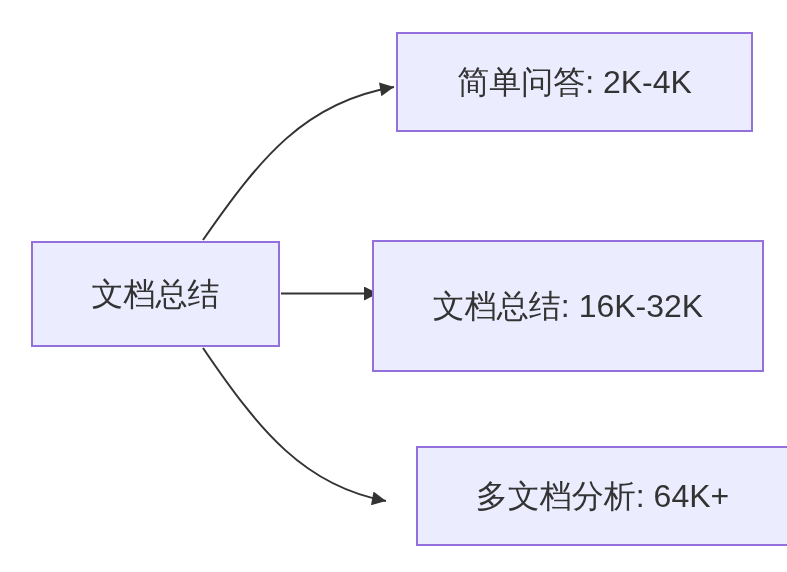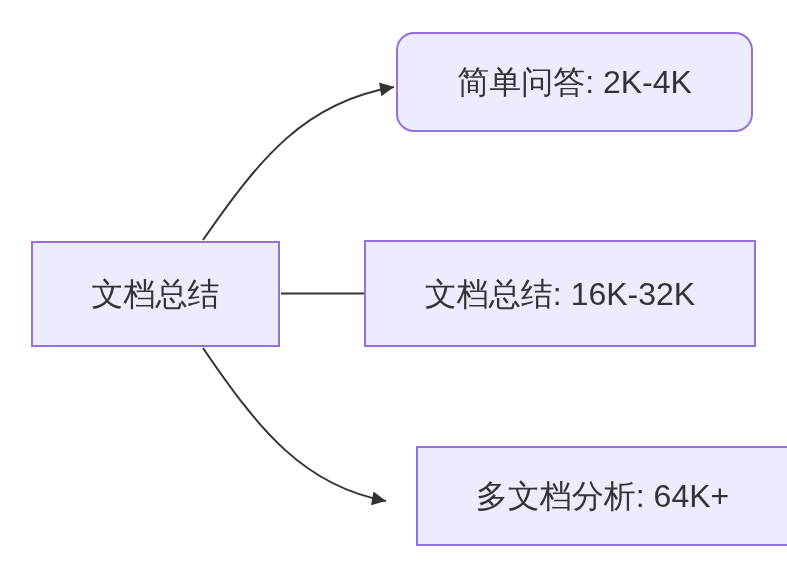--- a/index.html
+++ b/index.html
@@ -30,22 +30,22 @@
     border: 2px solid #9370DB;
     display: flex;
     align-items: center;
     justify-content: center;
     font-size: 32px;
     line-height: 1;
     color: #333333;
     white-space: nowrap;
   }
   .node-root   { left: 31px;  top: 241px; width: 249px; height: 106px; }
-  .node-branch0{ left: 396px; top: 32px;  width: 357px; height: 100px; border-radius: 18px; }
-  .node-branch1{ left: 364px; top: 240px; width: 392px; height: 107px; }
+  .node-branch0{ left: 396px; top: 32px;  width: 357px; height: 100px; }
+  .node-branch1{ left: 372px; top: 240px; width: 392px; height: 132px; }
   .node-branch2{ left: 388px; top: 446px; width: 373px; height: 100px; margin-left: 28px; }
   .edge {
     fill: none;
     stroke: #333333;
     stroke-width: 2px;
   }
 </style>
 </head>
 <body>
 

